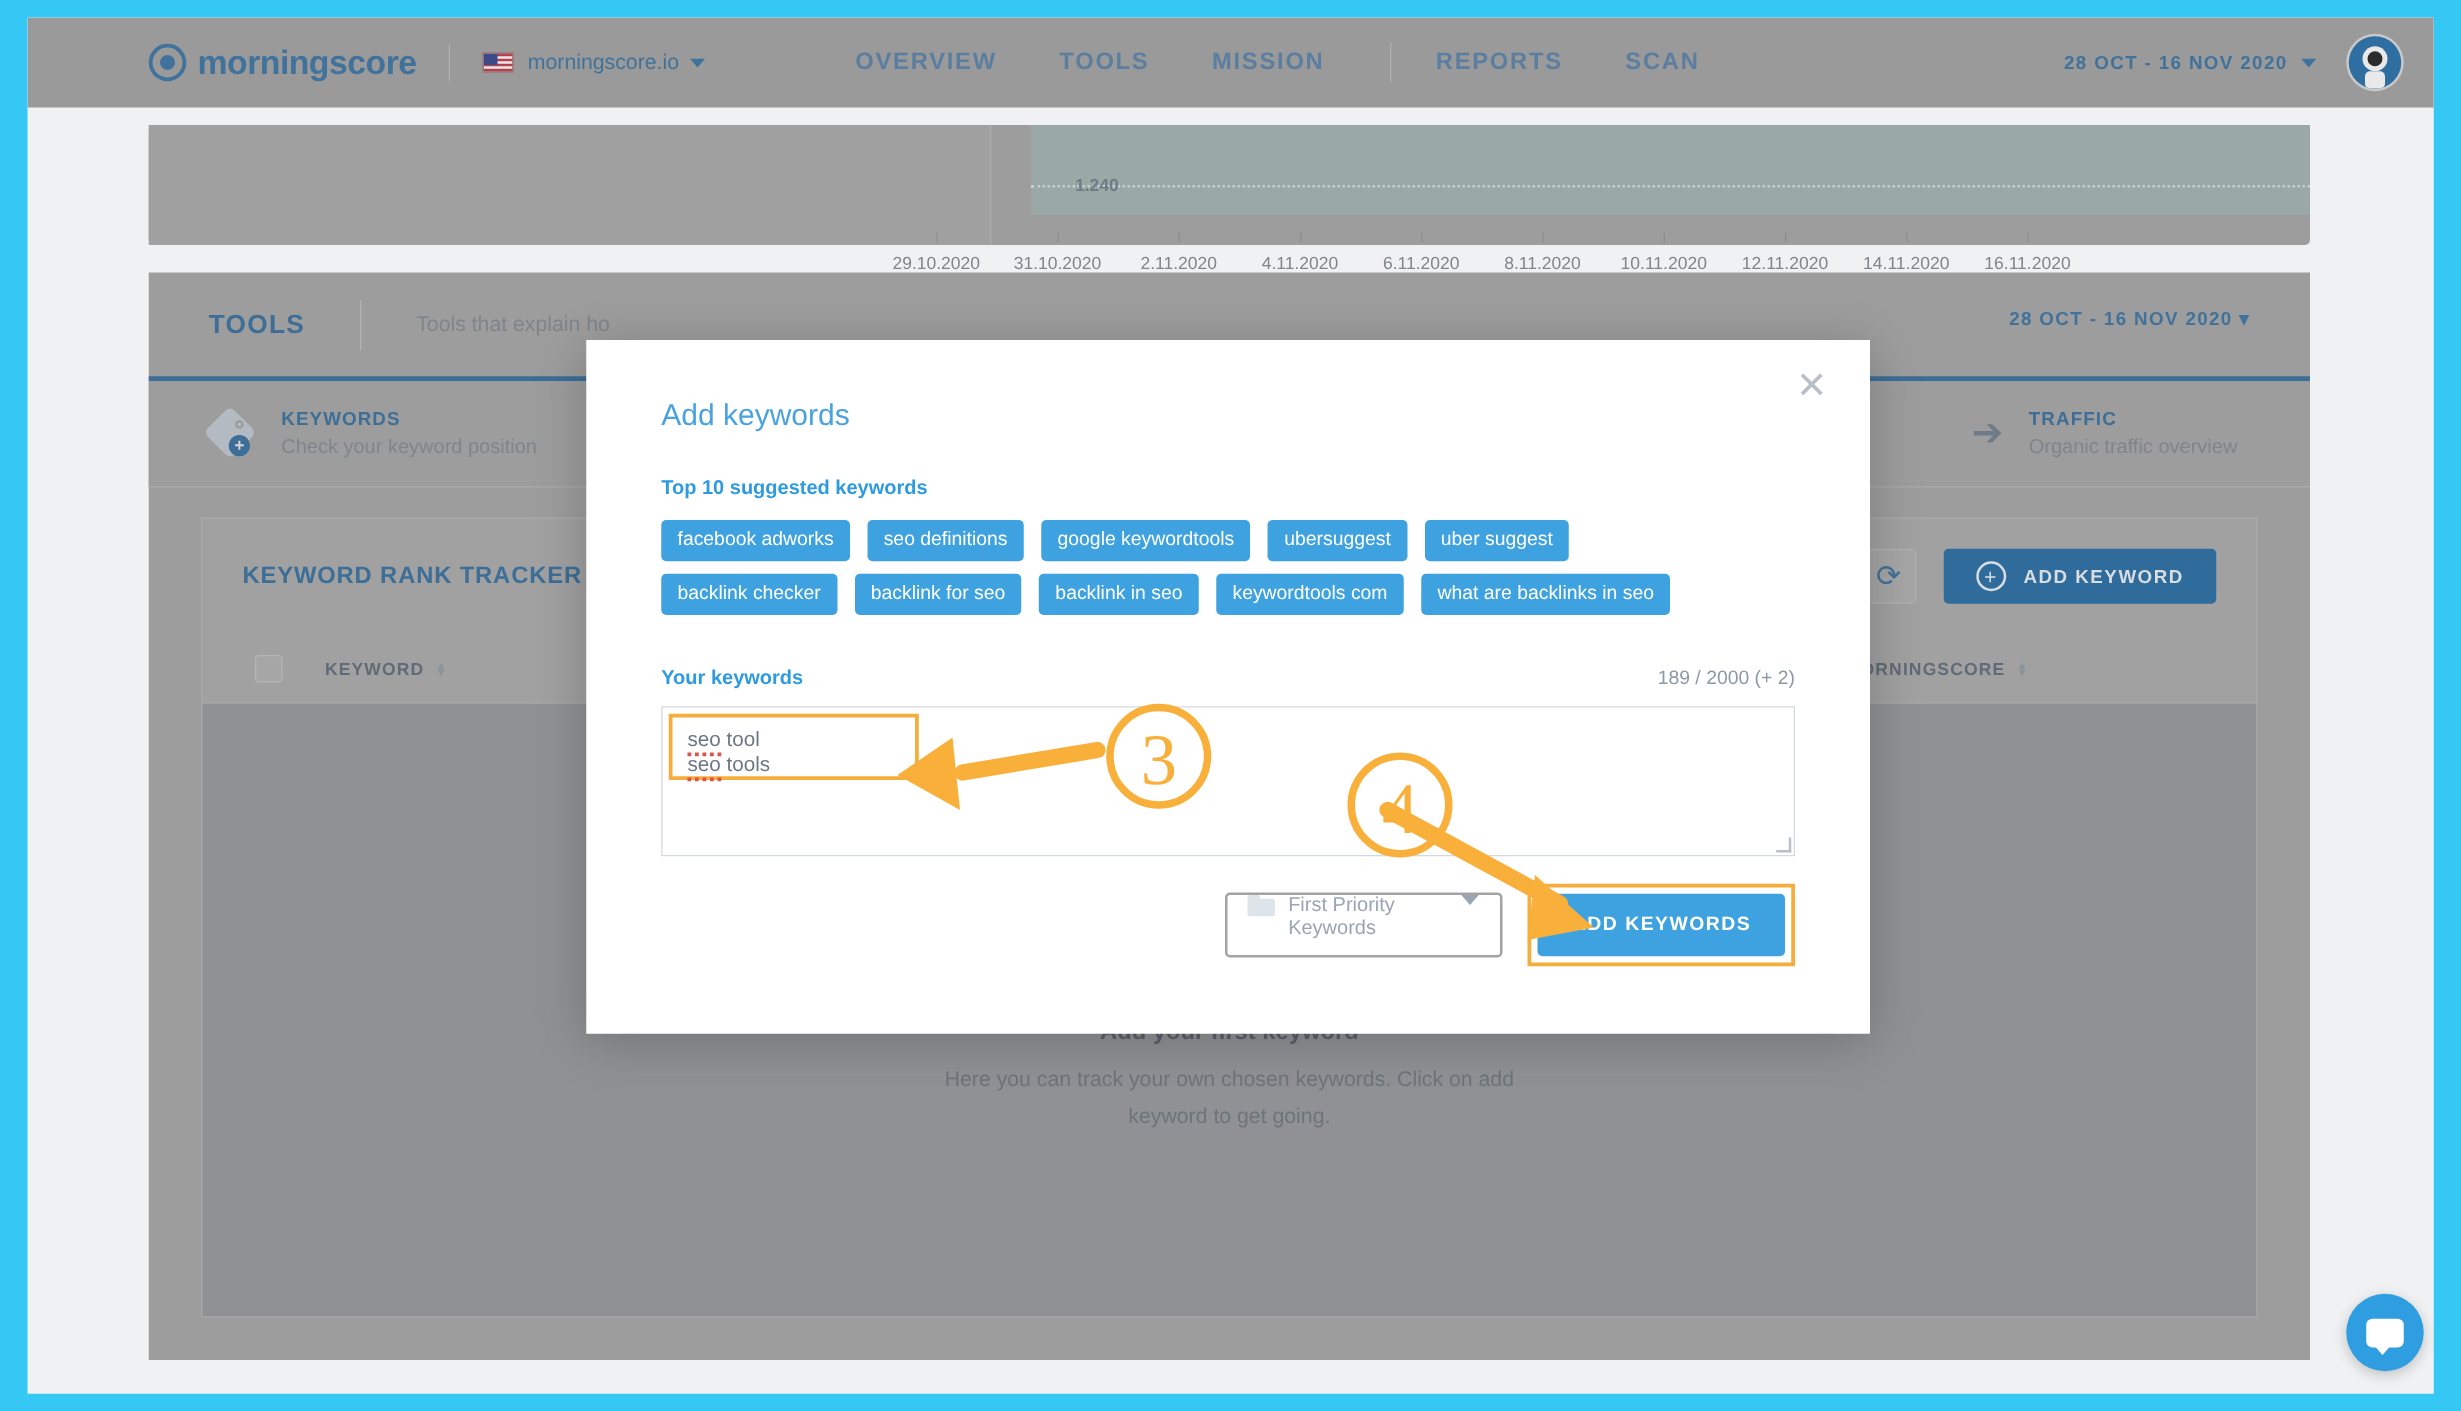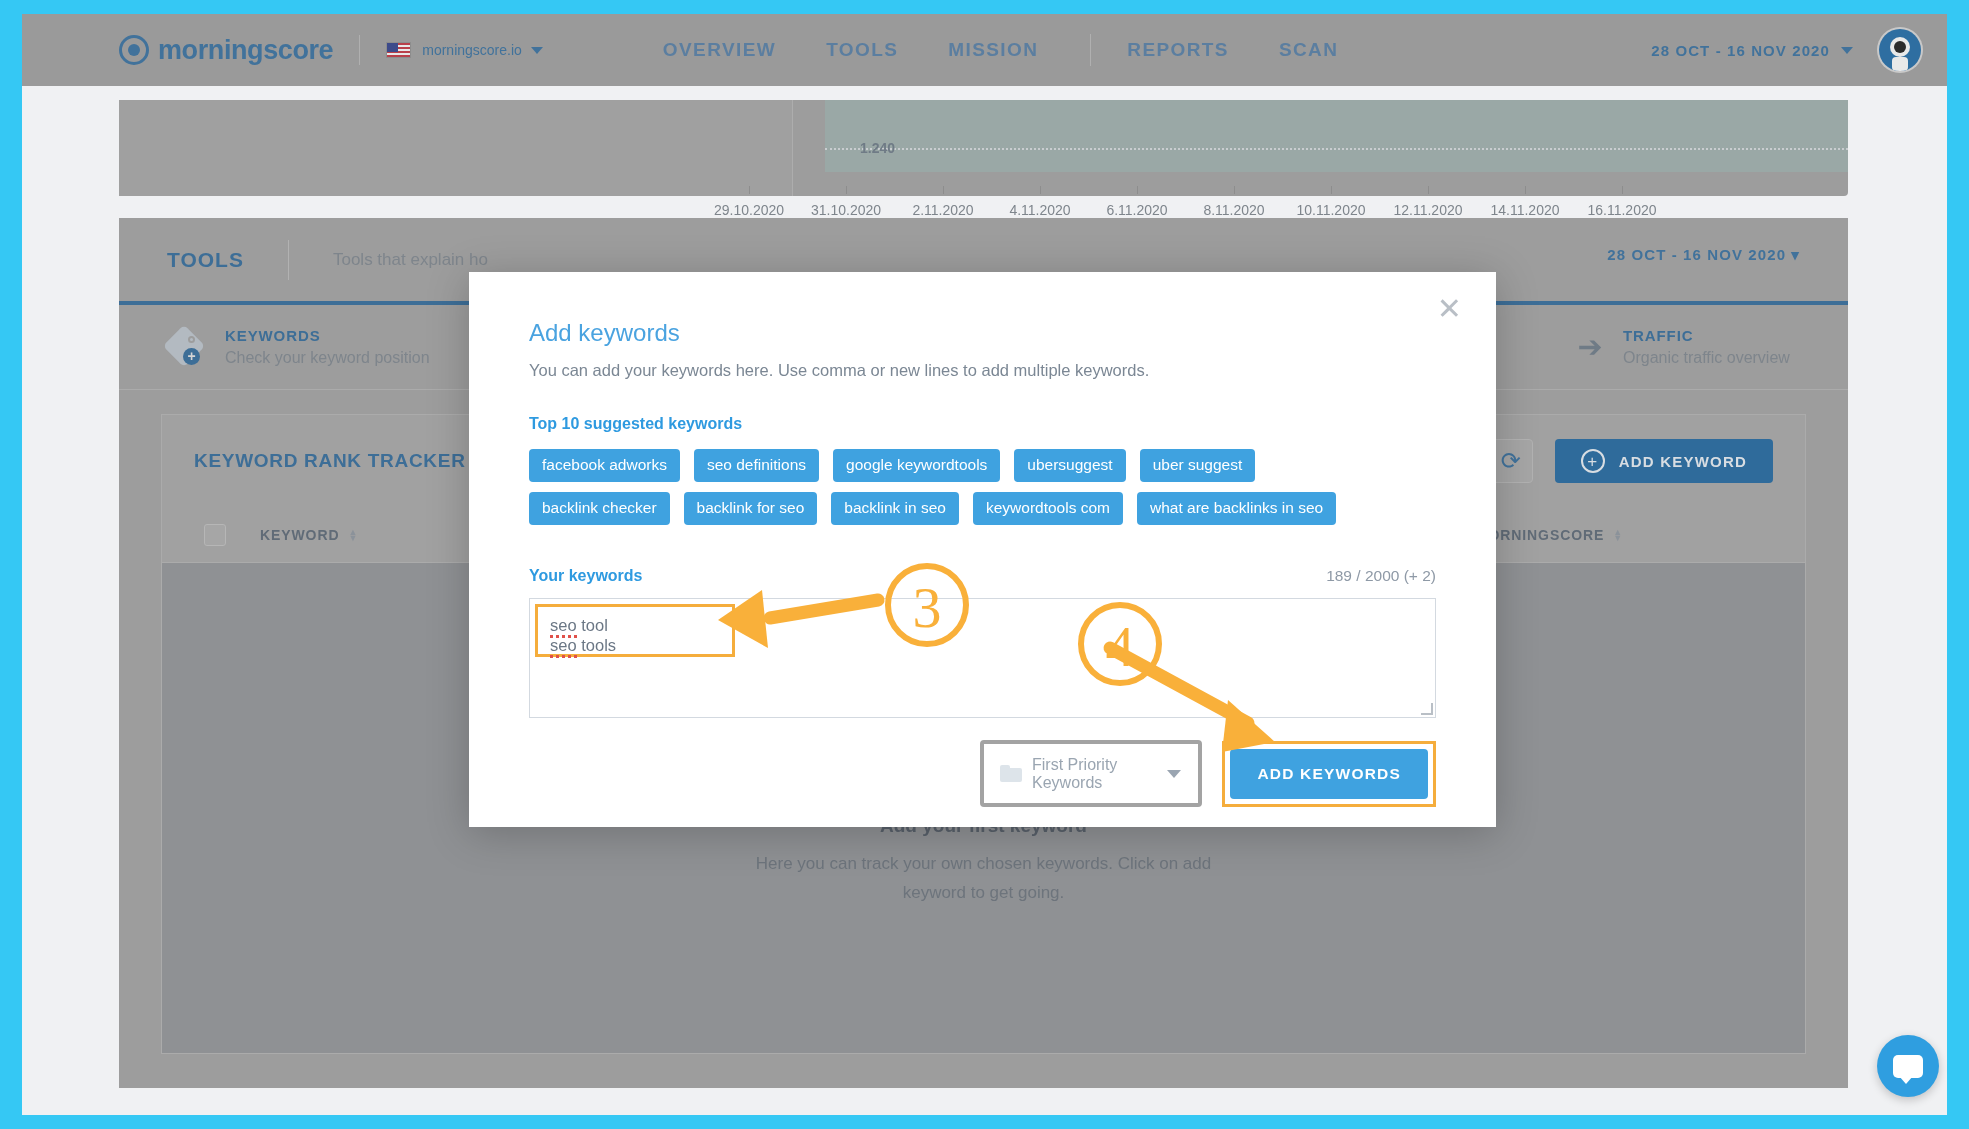--- a/index.html
+++ b/index.html
@@ -38,21 +38,21 @@
     margin-left:9px; font-size:27px; color:#41729b; font-weight:700; letter-spacing:-0.4px;
   }
   .divider-v { width:1px; height:30px; background:#b0b0b0; margin:0 26px; }
   #site-selector { display:flex; align-items:center; cursor:pointer; }
   .flag {
     width:25px; height:16px; position:relative; overflow:hidden;
     background:#b9404a; border:1px solid #8d8d8d;
   }
   .flag .stripe { position:absolute; left:0; width:100%; height:2.3px; background:#e8e8e8; }
   .flag .canton { position:absolute; left:0; top:0; width:11px; height:9px; background:#3c4a8a; }
-  .site-name { margin-left:11px; font-size:14px; color:#41729b; font-weight:500; }
+  .site-name { margin-left:11px; font-size:17px; color:#41729b; font-weight:500; }
   .caret-down {
     margin-left:9px; width:0; height:0;
     border-left:6px solid transparent; border-right:6px solid transparent;
     border-top:7px solid #41729b;
   }
   #mainnav { display:flex; align-items:center; margin-left:120px; }
   .nav-item {
     font-size:19px; font-weight:700; letter-spacing:1.4px;
     color:#5b7ea0; margin-right:50px; cursor:pointer;
   }
@@ -268,22 +268,22 @@
   }
   #kw-text {
     position:absolute; left:20px; top:16px; font-size:16.5px; line-height:20px;
     color:#6b7785; white-space:pre;
   }
   .sp { border-bottom:3px dotted #e0514a; padding-bottom:1px; }
   #modal-footer {
     margin-top:22px; display:flex; justify-content:flex-end; align-items:center;
   }
   #folder-select {
-    width:222px; height:67px; border:4px solid #a3a3a3; border-radius:4px;
-    display:flex; align-items:center; background:#fff; cursor:pointer;
+    width:222px; height:52px; border:2px solid #a3a3a3; border-radius:4px;
+    display:flex; align-items:flex-start; background:#fff; cursor:pointer;
   }
   .folder-icon {
     margin-left:16px; width:22px; height:17px; position:relative;
   }
   .folder-icon .fbody {
     position:absolute; left:0; top:3px; width:22px; height:14px;
     background:#dde4ea; border-radius:2px;
   }
   .folder-icon .ftab {
     position:absolute; left:0; top:0; width:10px; height:5px;
@@ -495,21 +495,20 @@
   <div class="ticklabel" style="left:1309px; top:188px;">10.11.2020</div>
   <div class="ticklabel" style="left:1406px; top:188px;">12.11.2020</div>
   <div class="ticklabel" style="left:1503px; top:188px;">14.11.2020</div>
   <div class="ticklabel" style="left:1600px; top:188px;">16.11.2020</div>
 </div>
 
 <div id="modal">
   <span id="modal-close">✕</span>
   <div class="modal-inner">
     <div id="modal-heading">Add keywords</div>
-    <div id="modal-subtitle">You can add your keywords here. Use comma or new lines to add multiple keywords.</div>
 
     <div id="suggest-label">Top 10 suggested keywords</div>
     <div id="suggest-tags">
       <span class="tag">facebook adworks</span>
       <span class="tag">seo definitions</span>
       <span class="tag">google keywordtools</span>
       <span class="tag">ubersuggest</span>
       <span class="tag">uber suggest</span>
       <span class="tag">backlink checker</span>
       <span class="tag">backlink for seo</span>

